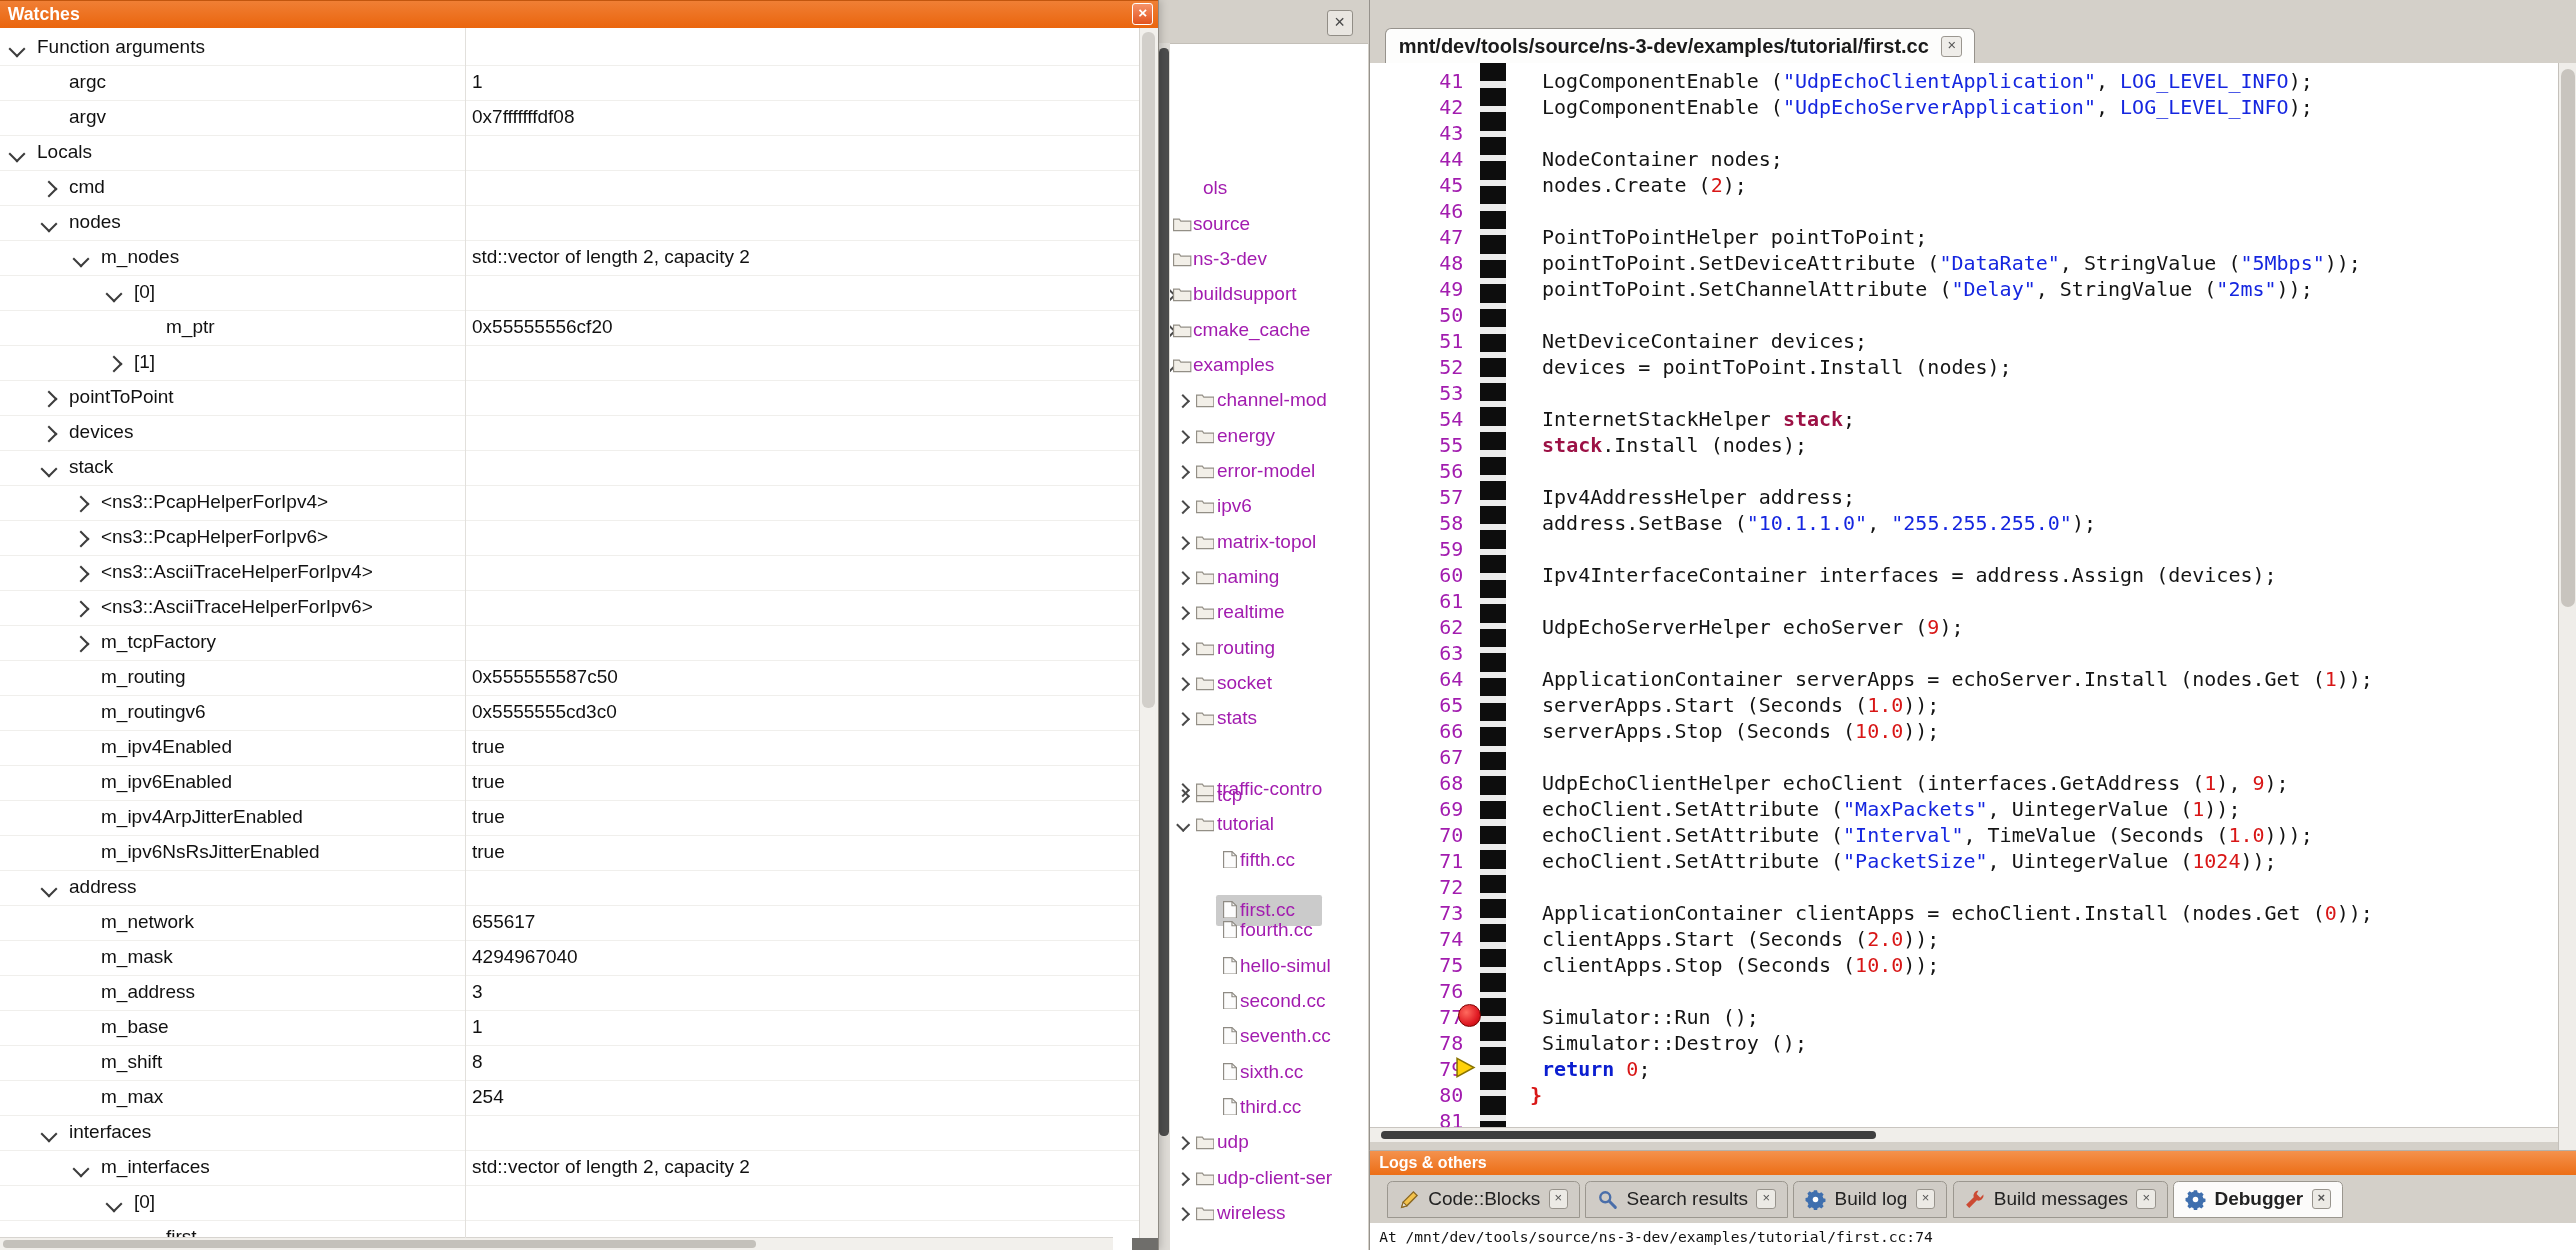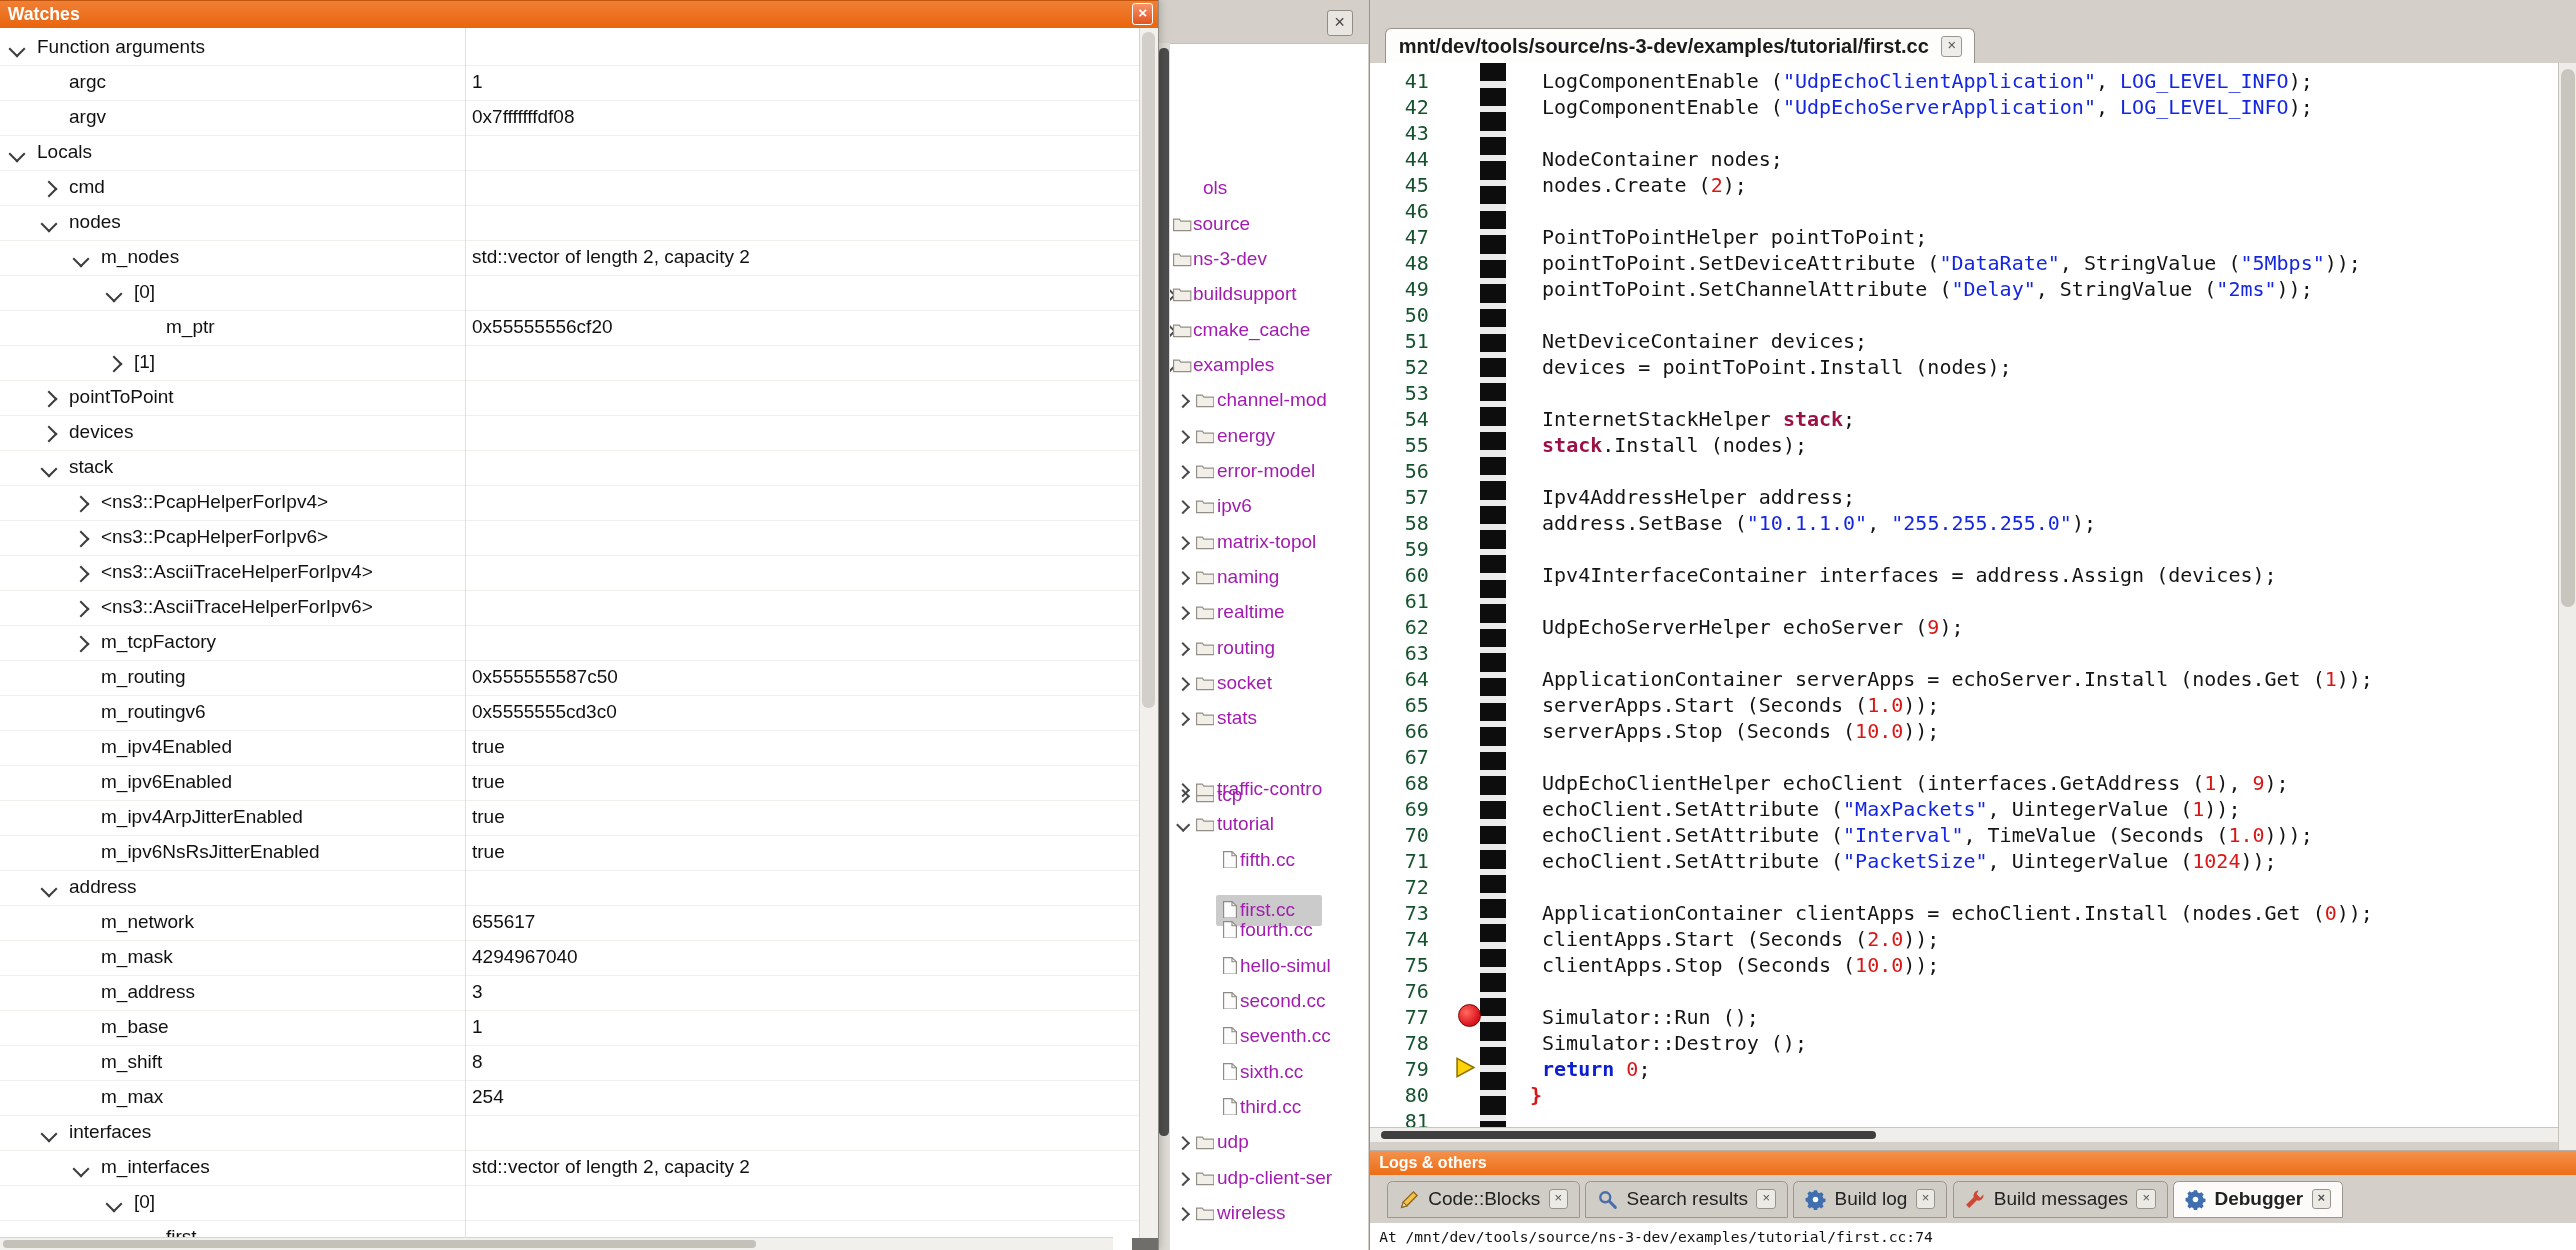--- a/index.html
+++ b/index.html
@@ -22,21 +22,21 @@
 
   
   .editor-pane{position:absolute;left:1369px;top:0;width:1207px;height:1150px;background:#d4d0c9;border-left:0.8px solid #96928c;overflow:hidden;}
   .tabbar{position:absolute;left:0;top:0;right:0;height:63px;background:#d4d0c9;border-bottom:0.8px solid #96928c;}
   .etab{position:absolute;left:15.4px;bottom:0;height:34px;background:#fdfdfc;border:0.8px solid #96928c;border-bottom:none;border-radius:6.1px 6.1px 0 0;display:flex;align-items:center;padding:0 12.3px;gap:12.3px;}
   .etab-title{font-weight:bold;font-size:20px;color:#1b1b1b;white-space:nowrap;}
   .tab-close{width:19px;height:19px;border:0.8px solid #9a968f;border-radius:3.1px;background:#efede9;color:#555;font-size:14.6px;line-height:17.7px;text-align:center;}
   .esurface{position:absolute;left:0;right:18.4px;top:63px;height:1065px;background:#ffffff;}
   .mstrip{position:absolute;left:110px;top:63px;height:1065px;width:26px;background:repeating-linear-gradient(to bottom,#0d0d0d 0px,#0d0d0d 18.4px,#ececec 18.4px,#ececec 24.6px);}
   #gutter{position:absolute;left:0;top:68px;width:98px;}
-  .gl{height:26px;font:20px/26px "DejaVu Sans Mono","Liberation Mono",monospace;color:#14532d;text-align:center;padding-right:4.6px;}
+  .gl{height:26px;font:20px/26px "DejaVu Sans Mono","Liberation Mono",monospace;color:#a21caf;text-align:right;padding-right:4.6px;}
   #code{position:absolute;left:160px;top:68px;}
   .cl{height:26px;font:20px/26px "DejaVu Sans Mono","Liberation Mono",monospace;white-space:pre;color:#141414;}
   .sg-p{color:#141414;}
   .sg-s{color:#1526e0;}
   .sg-c{color:#1526e0;}
   .sg-n{color:#d81616;}
   .sg-k{color:#0b1ed0;font-weight:bold;}
   .sg-u{color:#9c1145;font-weight:bold;}
   .sg-b{color:#d81616;font-weight:bold;}
   .bp{position:absolute;left:88px;width:23px;height:23px;border-radius:50%;background:radial-gradient(circle at 35% 35%,#ff6a5e,#e01b24 60%,#a80000);border:1.5px solid #7c0000;box-sizing:border-box;}

